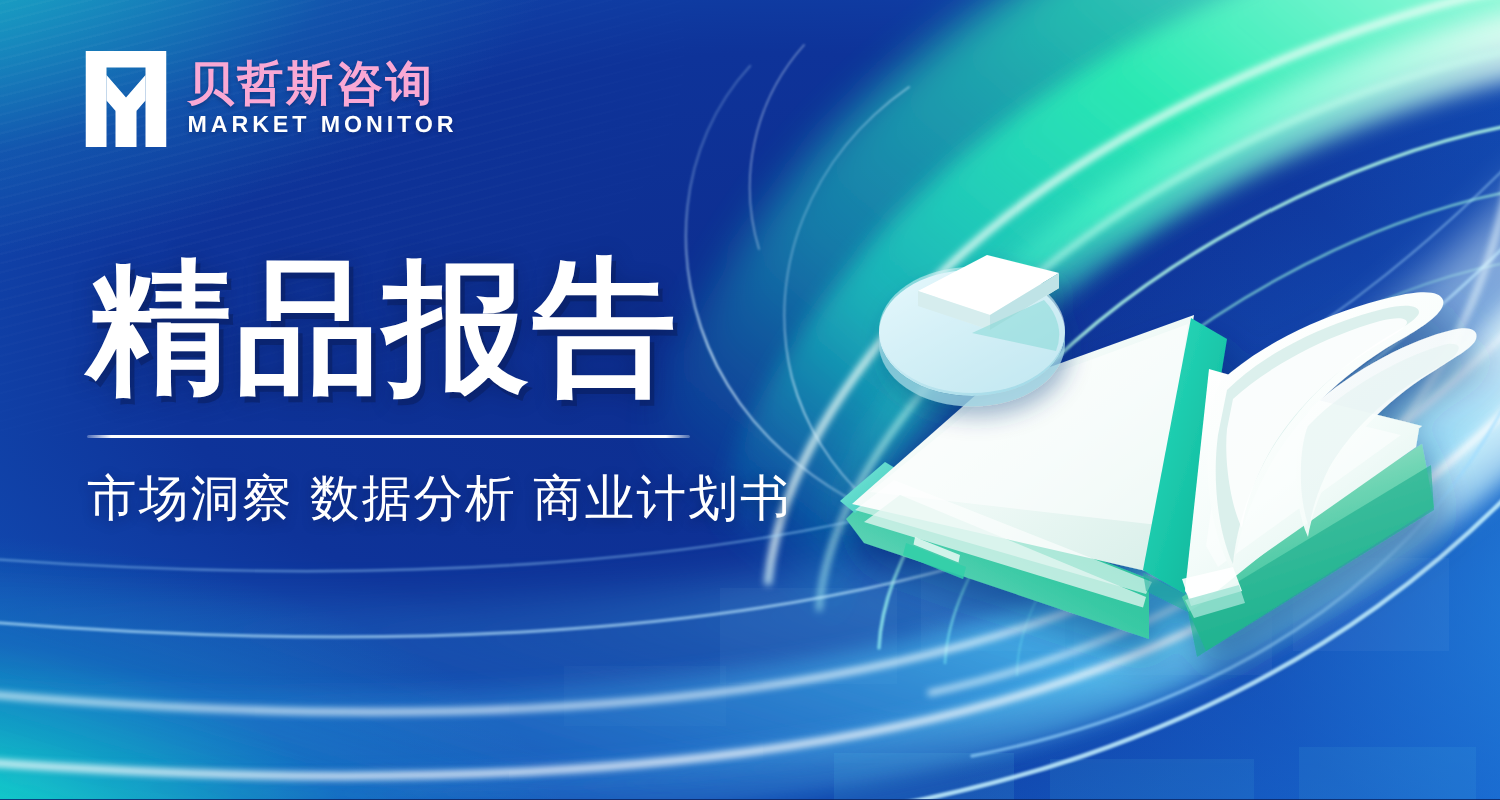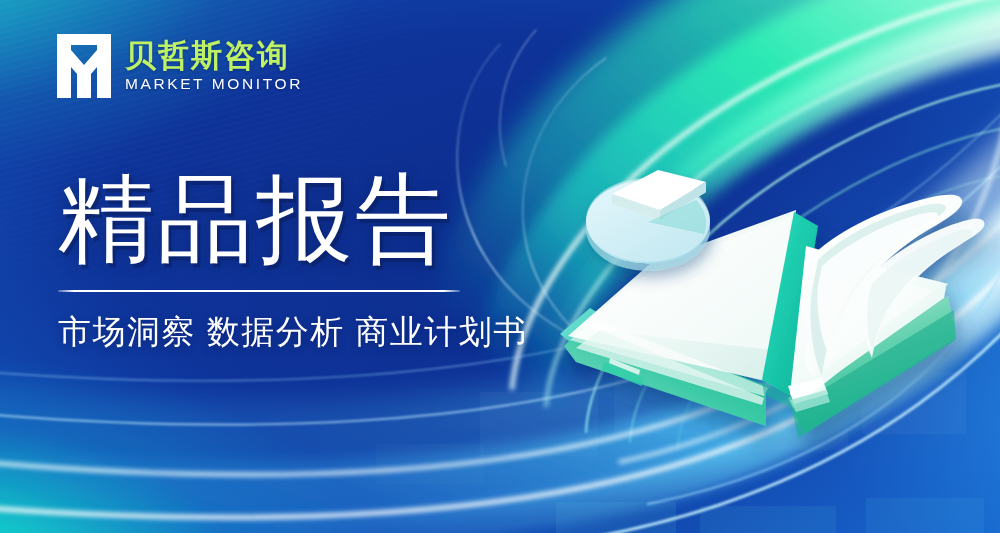--- a/index.html
+++ b/index.html
@@ -52,39 +52,39 @@
   .streaks{ position:absolute; inset:0; width:1000px; height:533px; }
 
   
   #logo{
     position:absolute; left:57px; top:34px;
     display:flex; align-items:center; gap:14px;
   }
   #logo .mark{ width:54px; height:64px; display:block; }
   #logo .words{ display:flex; flex-direction:column; gap:5px; }
   .logo-cn{
-    color:#bef264; font-size:31px; font-weight:bold;
+    color:#f9a8d4; font-size:31px; font-weight:bold;
     letter-spacing:2px; line-height:1;
     text-shadow:0 1px 3px rgba(0,20,70,.35);
     white-space:nowrap;
   }
   .logo-en{
-    color:#ffffff; font-size:15.5px; font-weight:normal;
+    color:#ffffff; font-size:15.5px; font-weight:bold;
     letter-spacing:2.6px; line-height:1;
     text-shadow:0 1px 3px rgba(0,20,70,.35);
     white-space:nowrap;
   }
 
   
   #headline-block{
     position:absolute; left:58px; top:168px; width:470px;
   }
   .headline{
     color:#ffffff;
-    font-size:96px; font-weight:normal;
+    font-size:96px; font-weight:bold;
     letter-spacing:3px; line-height:1.06;
     white-space:nowrap;
     text-shadow:3px 4px 0 rgba(8,26,84,.45), 0 2px 14px rgba(6,20,70,.35);
   }
   .rule{
     margin-top:20px;
     width:402px; height:2px;
     background:linear-gradient(90deg, rgba(255,255,255,.25) 0%, #ffffff 4%, #ffffff 96%, rgba(255,255,255,.25) 100%);
     border-radius:2px;
   }

